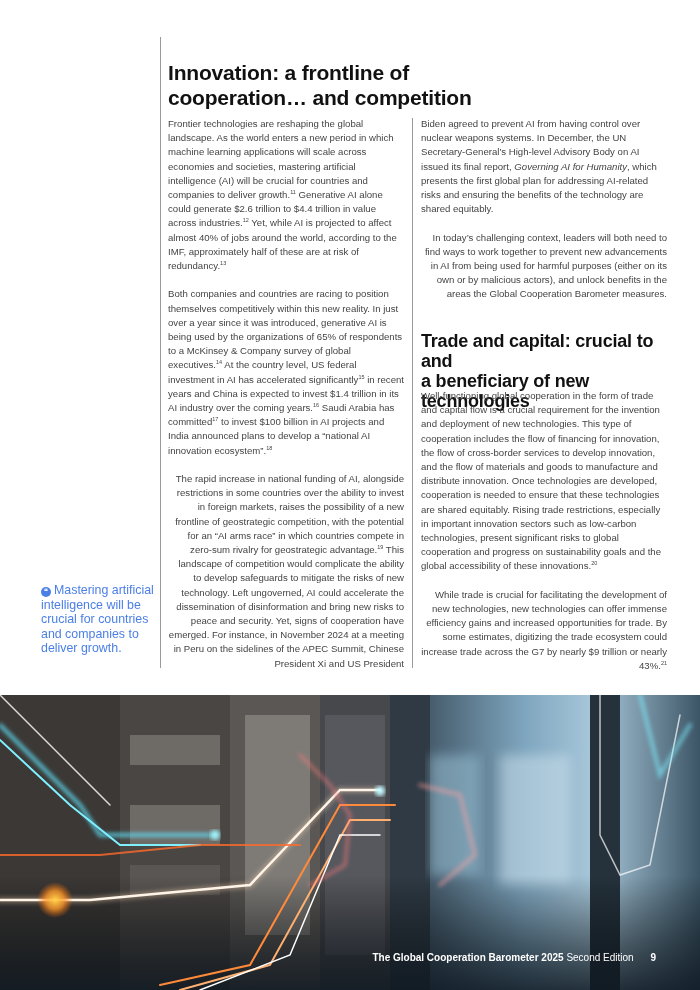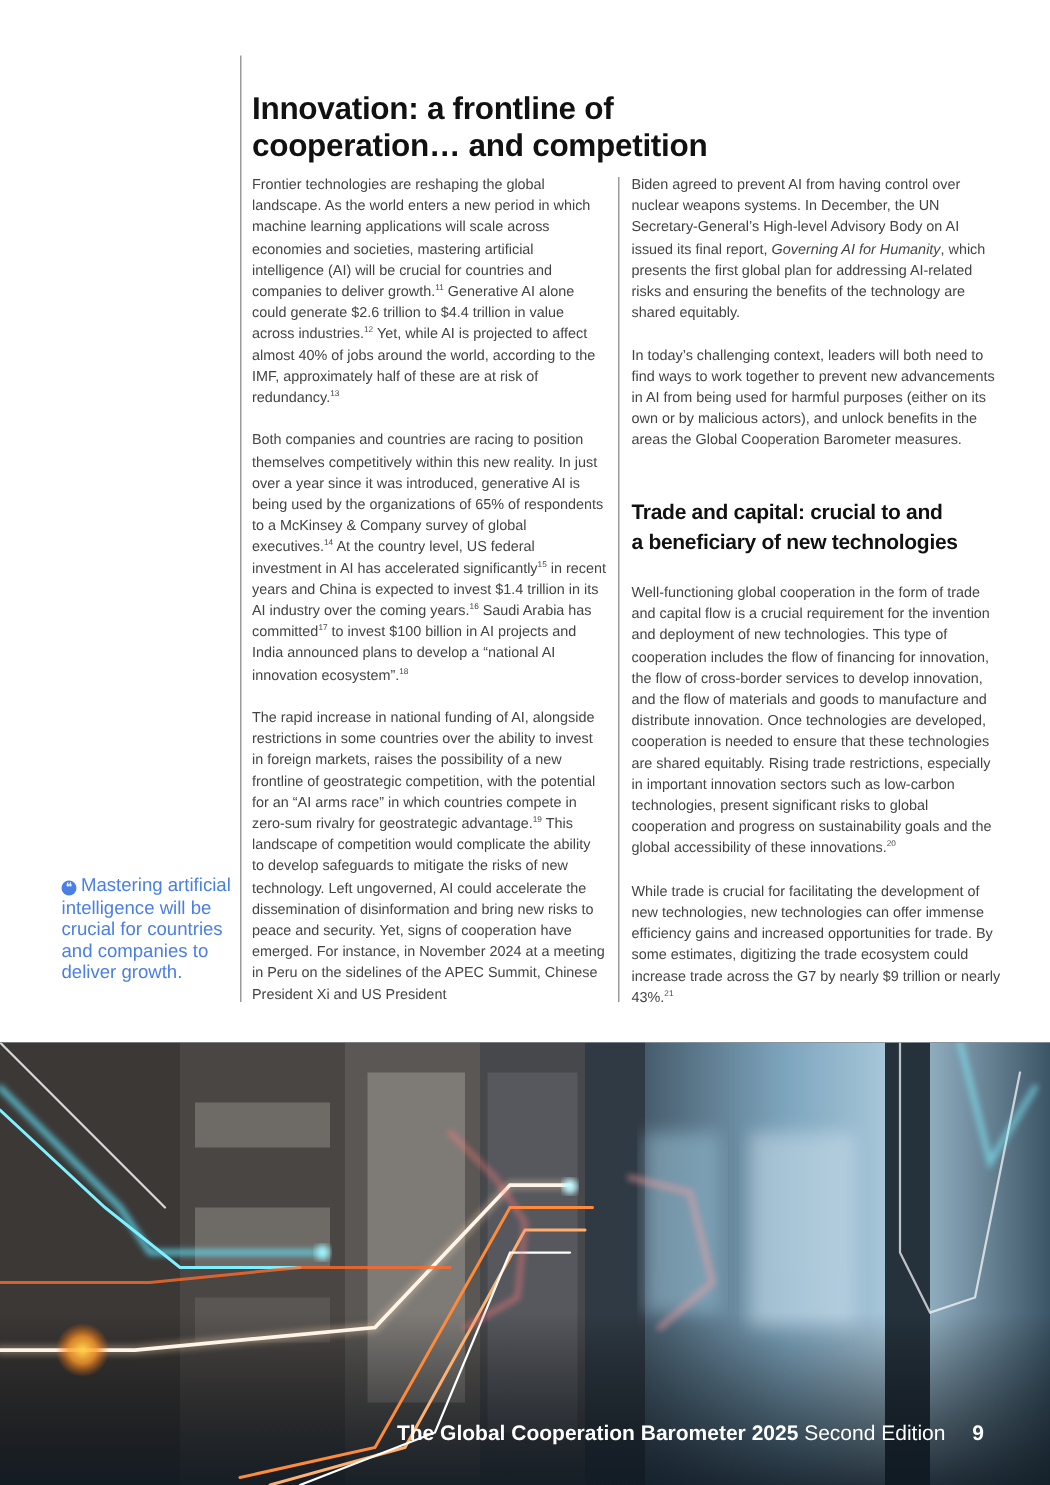--- a/index.html
+++ b/index.html
@@ -8,45 +8,45 @@
 
   .rule { position: absolute; width: 1px; background: #9a9a9a; }
   #rule-left { left: 160px; top: 37px; height: 631px; }
   #rule-right { left: 412px; top: 118px; height: 550px; }
 
   .heading {
     position: absolute; color: #111111; font-weight: 700;
     font-family: "Liberation Sans", sans-serif; letter-spacing: -0.2px;
   }
   #main-title { left: 168px; top: 36px; width: 330px; font-size: 21px; line-height: 25px; margin-top: 24px; }
-  #sub-title { left: 421px; top: 331px; width: 260px; font-size: 14px; line-height: 20px; }
+  #sub-title { left: 421px; top: 331px; width: 260px; font-size: 18px; line-height: 20px; }
 
   .col { position: absolute; font-size: 9.6px; line-height: 14.2px; color: #444444; }
   #col-left { left: 168px; top: 117px; width: 236px; }
   #col-right { left: 421px; top: 117px; width: 246px; }
   #col-right2 { left: 421px; top: 389px; width: 246px; }
   .col p { margin-bottom: 14.2px; white-space: pre-line; }
-  .col p:last-child { margin-bottom: 0; }
+  .col p:last-child { margin-bottom: 0; text-align: right; }
   sup { font-size: 5.5px; vertical-align: 4px; line-height: 0; }
   em { }
 
   #pull-quote {
     position: absolute; left: 41px; top: 583px; width: 116px;
     color: #4a7fe6; font-weight: 400; font-size: 12.4px; line-height: 14.6px;
   }
   #quote-icon {
     display: inline-block; width: 10px; height: 10px; border-radius: 50%;
     background: #4a7fe6; color: #fff; font-size: 8px; line-height: 10px;
     text-align: center; vertical-align: 0px; margin-right: 3px; font-family: "DejaVu Sans", sans-serif;
   }
 
   #hero-image { position: absolute; left: 0; top: 695px; width: 700px; height: 295px; overflow: hidden; background: #1a2530; }
   #hero-image svg { display: block; }
 
-  #footer { position: absolute; right: 44px; bottom: 27px; color: #ffffff; font-size: 14px; white-space: nowrap; }
+  #footer { position: absolute; right: 44px; bottom: 27px; color: #ffffff; font-size: 10px; white-space: nowrap; }
   #footer .pub { font-weight: 700; }
   #footer .edition { font-weight: 400; }
   #footer .page-num { font-weight: 700; margin-left: 14px; }
 </style>
 </head>
 <body>
 
 <div class="rule" id="rule-left"></div>
 <div class="rule" id="rule-right"></div>
 

